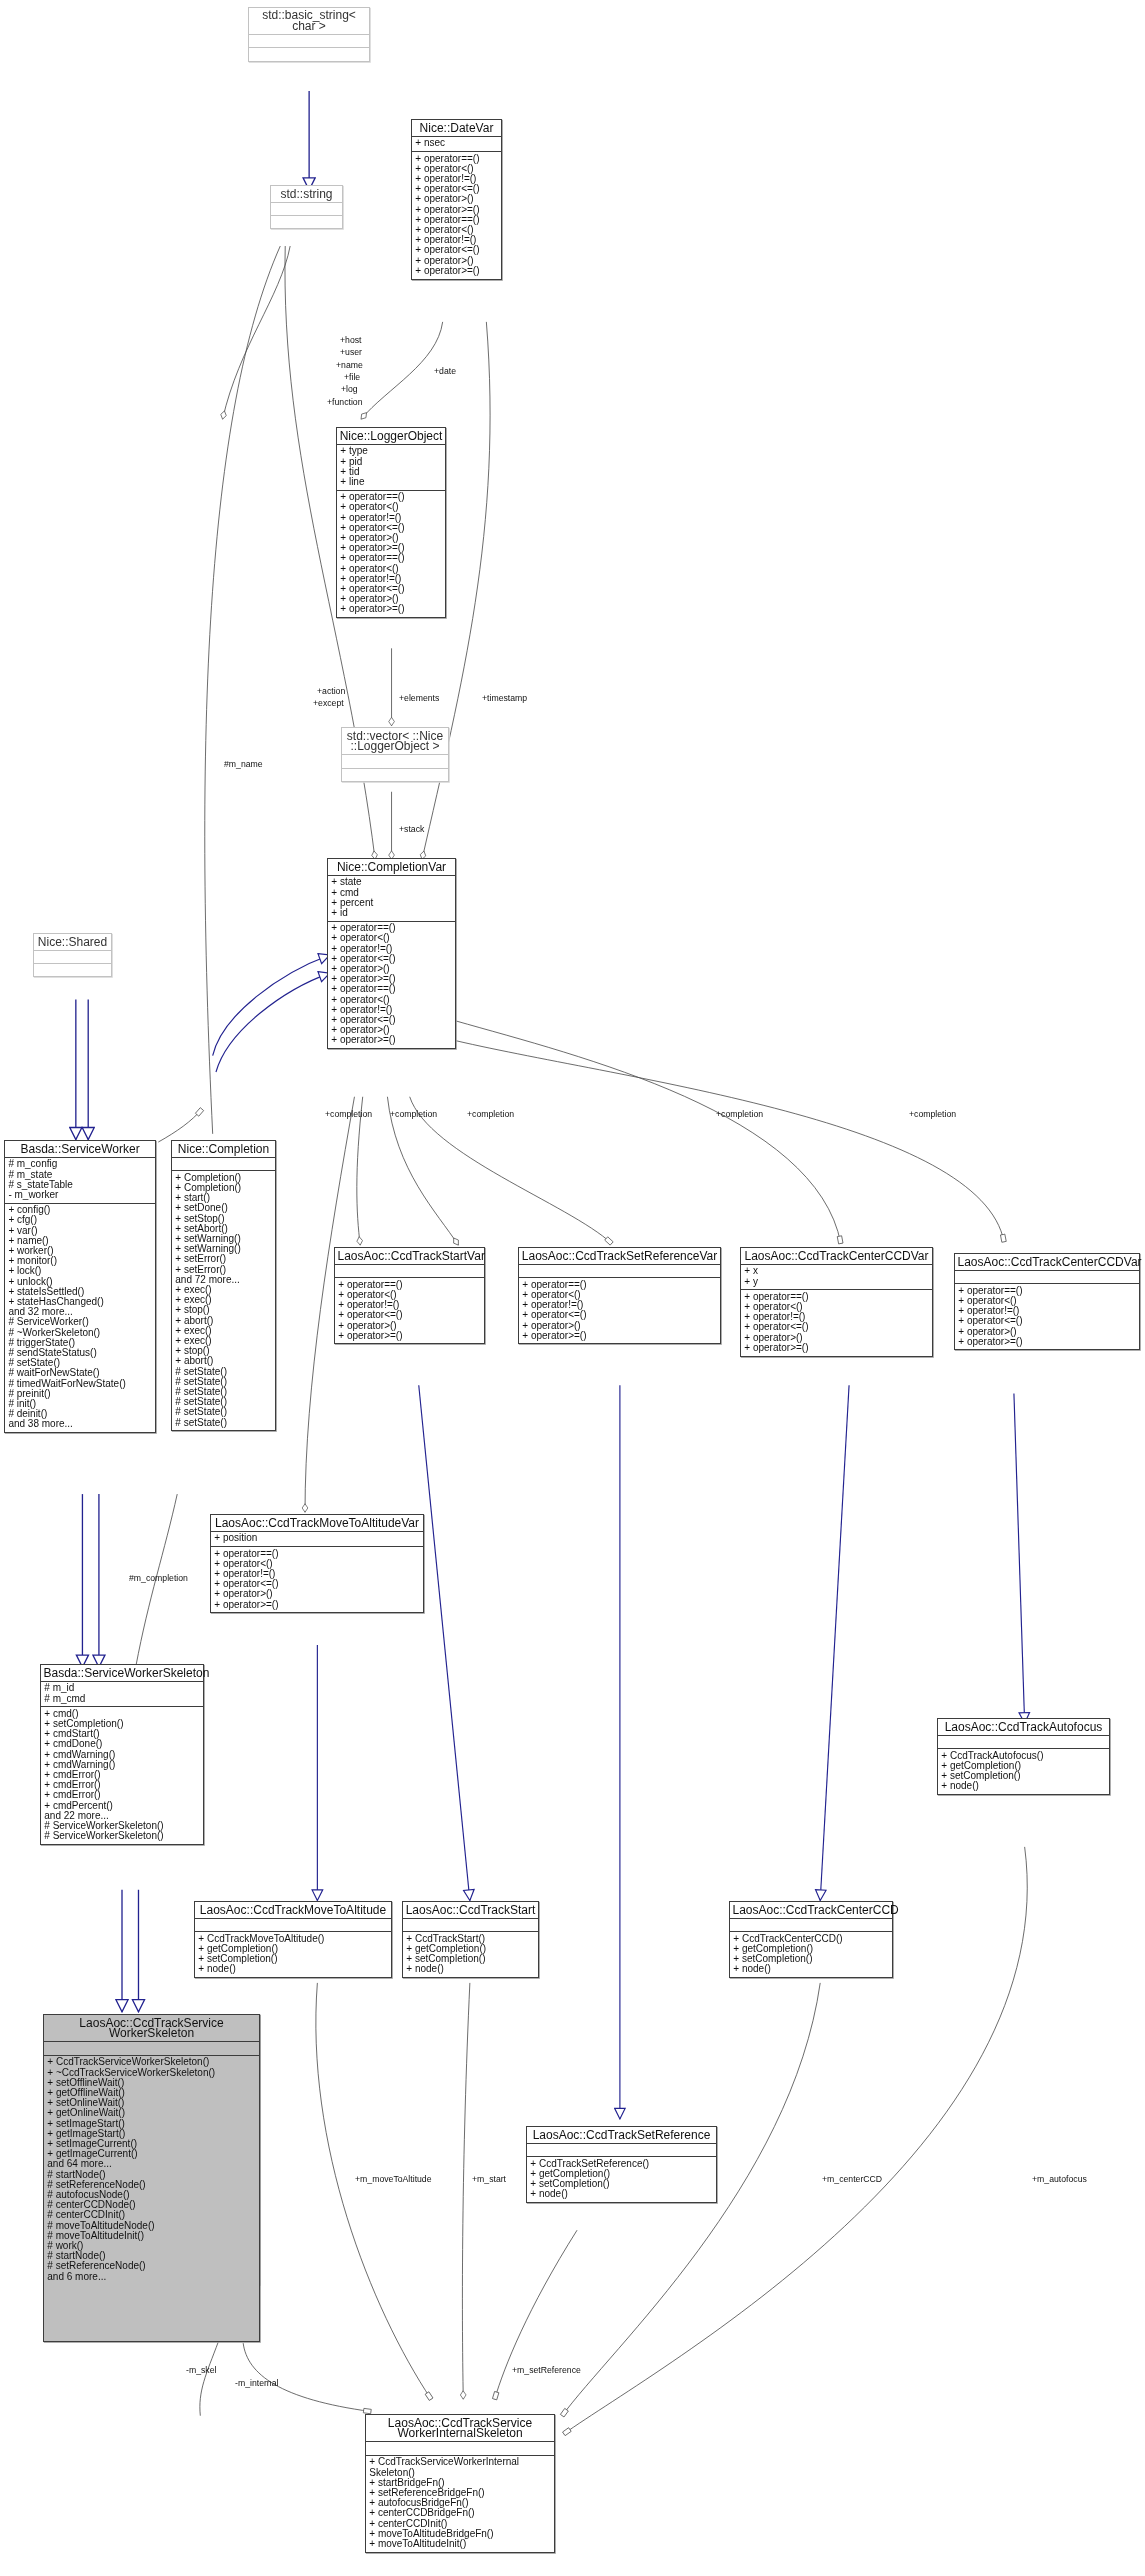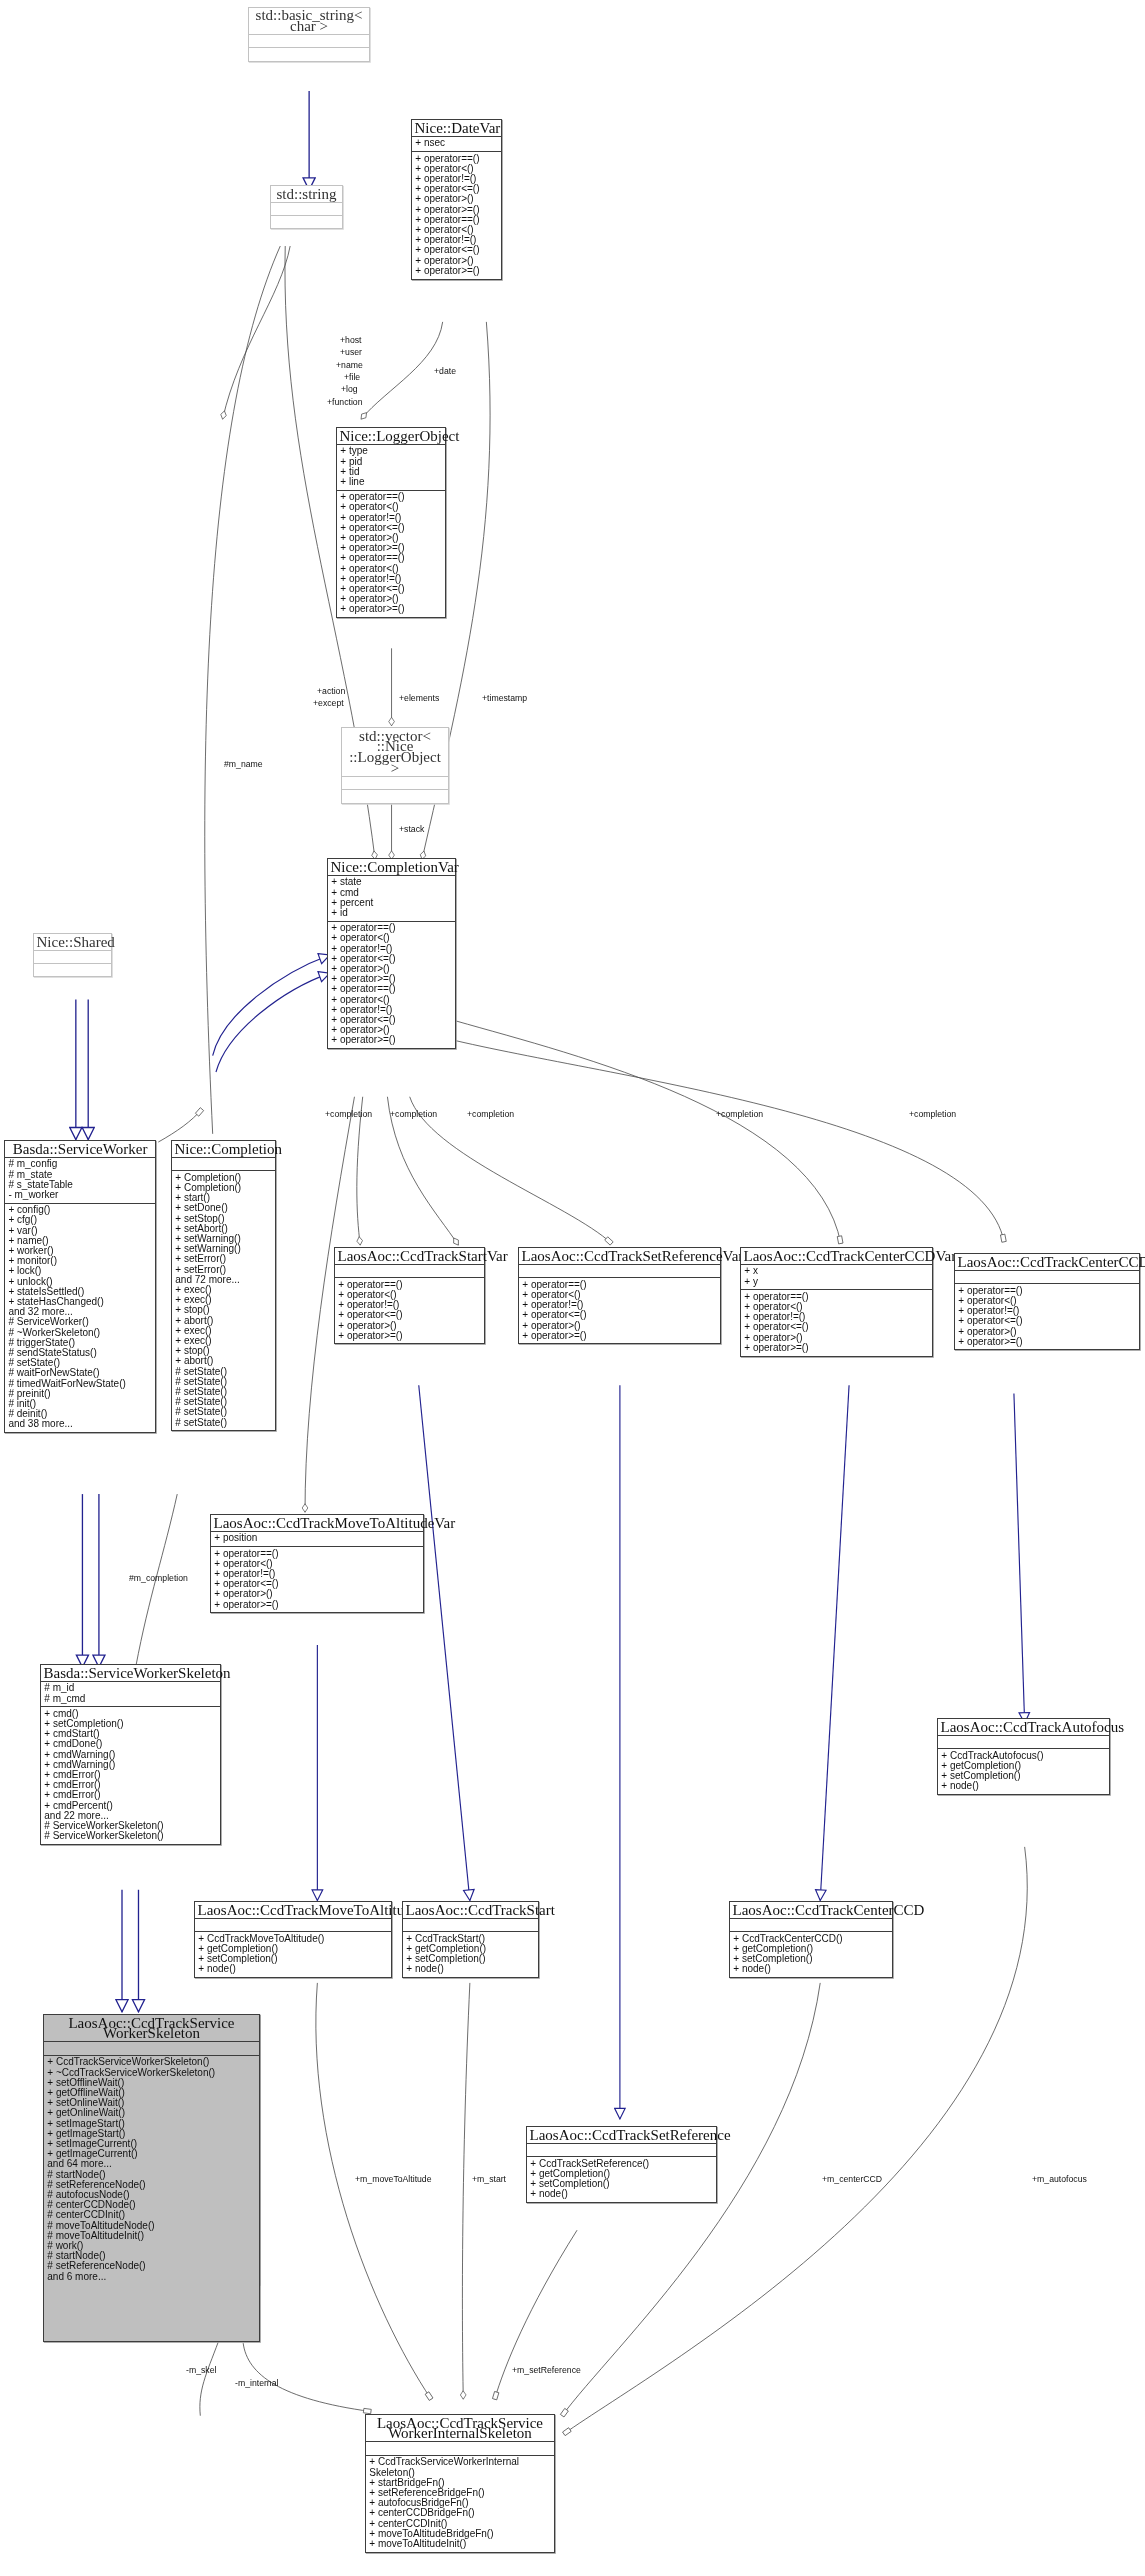--- a/index.html
+++ b/index.html
@@ -4,21 +4,21 @@
 <style>
   html,body{margin:0;padding:0;background:#ffffff;}
   body{font-family:"Liberation Sans","DejaVu Sans",sans-serif;}
   #canvas{position:relative;width:1145px;height:2576px;overflow:hidden;background:#fff;}
   svg#edges{position:absolute;left:0;top:0;width:1145px;height:2576px;pointer-events:none;}
 
   .cls{position:absolute;box-sizing:border-box;background:#ffffff;border:0.8px solid #3d3d3d;
        box-shadow:0.8px 0.8px 0 0 #9a9a9a;}
   .cls.gray{background:#bfbfbf;}
   .cls.light{border:0.8px solid #c2c2c2;box-shadow:0.8px 0.8px 0 0 #d8d8d8;}
-  .cls .title{text-align:center;padding:2.5px 2.5px 2.5px 2.5px;font-size:15px;color:#111;line-height:10.7px;font-family:Liberation Serif, serif;}
+  .cls .title{text-align:center;padding:2.5px 2.5px 2.5px 2.5px;font-size:12px;color:#111;line-height:10.7px;}
   .cls.light .title{color:#333;}
   .cls .sep{border-top:0.8px solid #3d3d3d;height:0;}
   .cls.light .sep{border-top:0.8px solid #c2c2c2;}
   .cls .sect{padding:1.6px 3.3px 2.5px 3.3px;font-size:10px;line-height:10.2px;color:#111;}
   .cls .sect.empty{height:12.4px;padding:0;}
   .cls .row{white-space:nowrap;}
 
   .elabel{position:absolute;font-size:8.7px;color:#111;white-space:nowrap;line-height:10px;}
   .elabel.c{text-align:center;}
 </style>
@@ -355,21 +355,21 @@
     <div class="sect">
         <div class="row">+ operator==()</div>
         <div class="row">+ operator&lt;()</div>
         <div class="row">+ operator!=()</div>
         <div class="row">+ operator&lt;=()</div>
         <div class="row">+ operator&gt;()</div>
         <div class="row">+ operator&gt;=()</div>
       </div>
   </div>
 
-  <div class="cls" style="left:40px;top:1664px;width:181px;">
+  <div class="cls" style="left:40px;top:1664px;width:164px;">
     <div class="title">Basda::ServiceWorkerSkeleton</div>
     <div class="sep"></div>
     <div class="sect">
         <div class="row"># m_id</div>
         <div class="row"># m_cmd</div>
       </div>
     <div class="sep"></div>
     <div class="sect">
         <div class="row">+ cmd()</div>
         <div class="row">+ setCompletion()</div>

